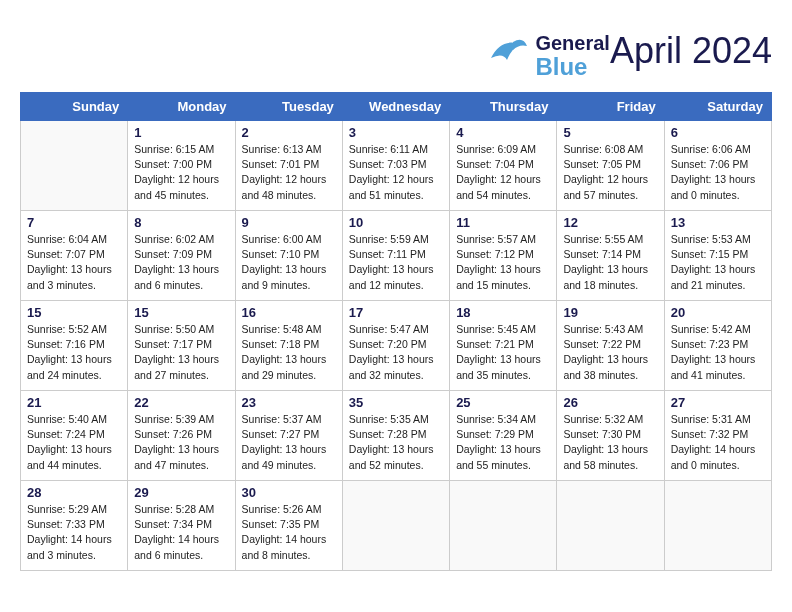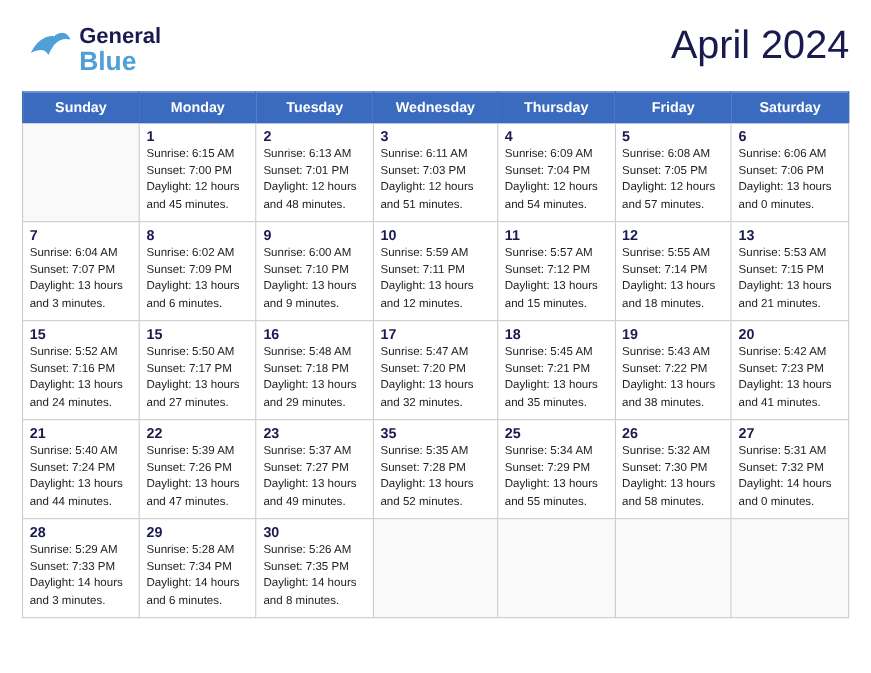--- a/index.html
+++ b/index.html
@@ -5,23 +5,24 @@
     * { box-sizing: border-box; margin: 0; padding: 0; }
     body {
       font-family: Arial, sans-serif;
       background: #fff;
       width: 792px;
       min-height: 612px;
       padding: 20px;
     }
     .header {
       display: flex;
-      justify-content: space-between;
+      justify-content: flex-end;
       align-items: flex-start;
       margin-bottom: 10px;
+      margin-top: 10px;
     }
     .title-block {
       text-align: right;
     }
     .title-month {
       font-size: 36px;
       font-weight: normal;
       color: #1a1a4e;
     }
     .title-location {
@@ -29,22 +30,22 @@
       color: #333;
     }
     .calendar {
       width: 100%;
       border-collapse: collapse;
       font-size: 11px;
     }
     .calendar th {
       background-color: #3a6bbf;
       color: #fff;
-      padding: 6px 20px;
-      text-align: center;
+      padding: 6px 8px;
+      text-align: right;
       font-size: 13px;
       font-weight: bold;
       border: 1px solid #3a6bbf;
     }
     .calendar td {
       border: 1px solid #ccc;
       vertical-align: top;
       padding: 4px 6px;
       width: 107px;
       min-height: 80px;

